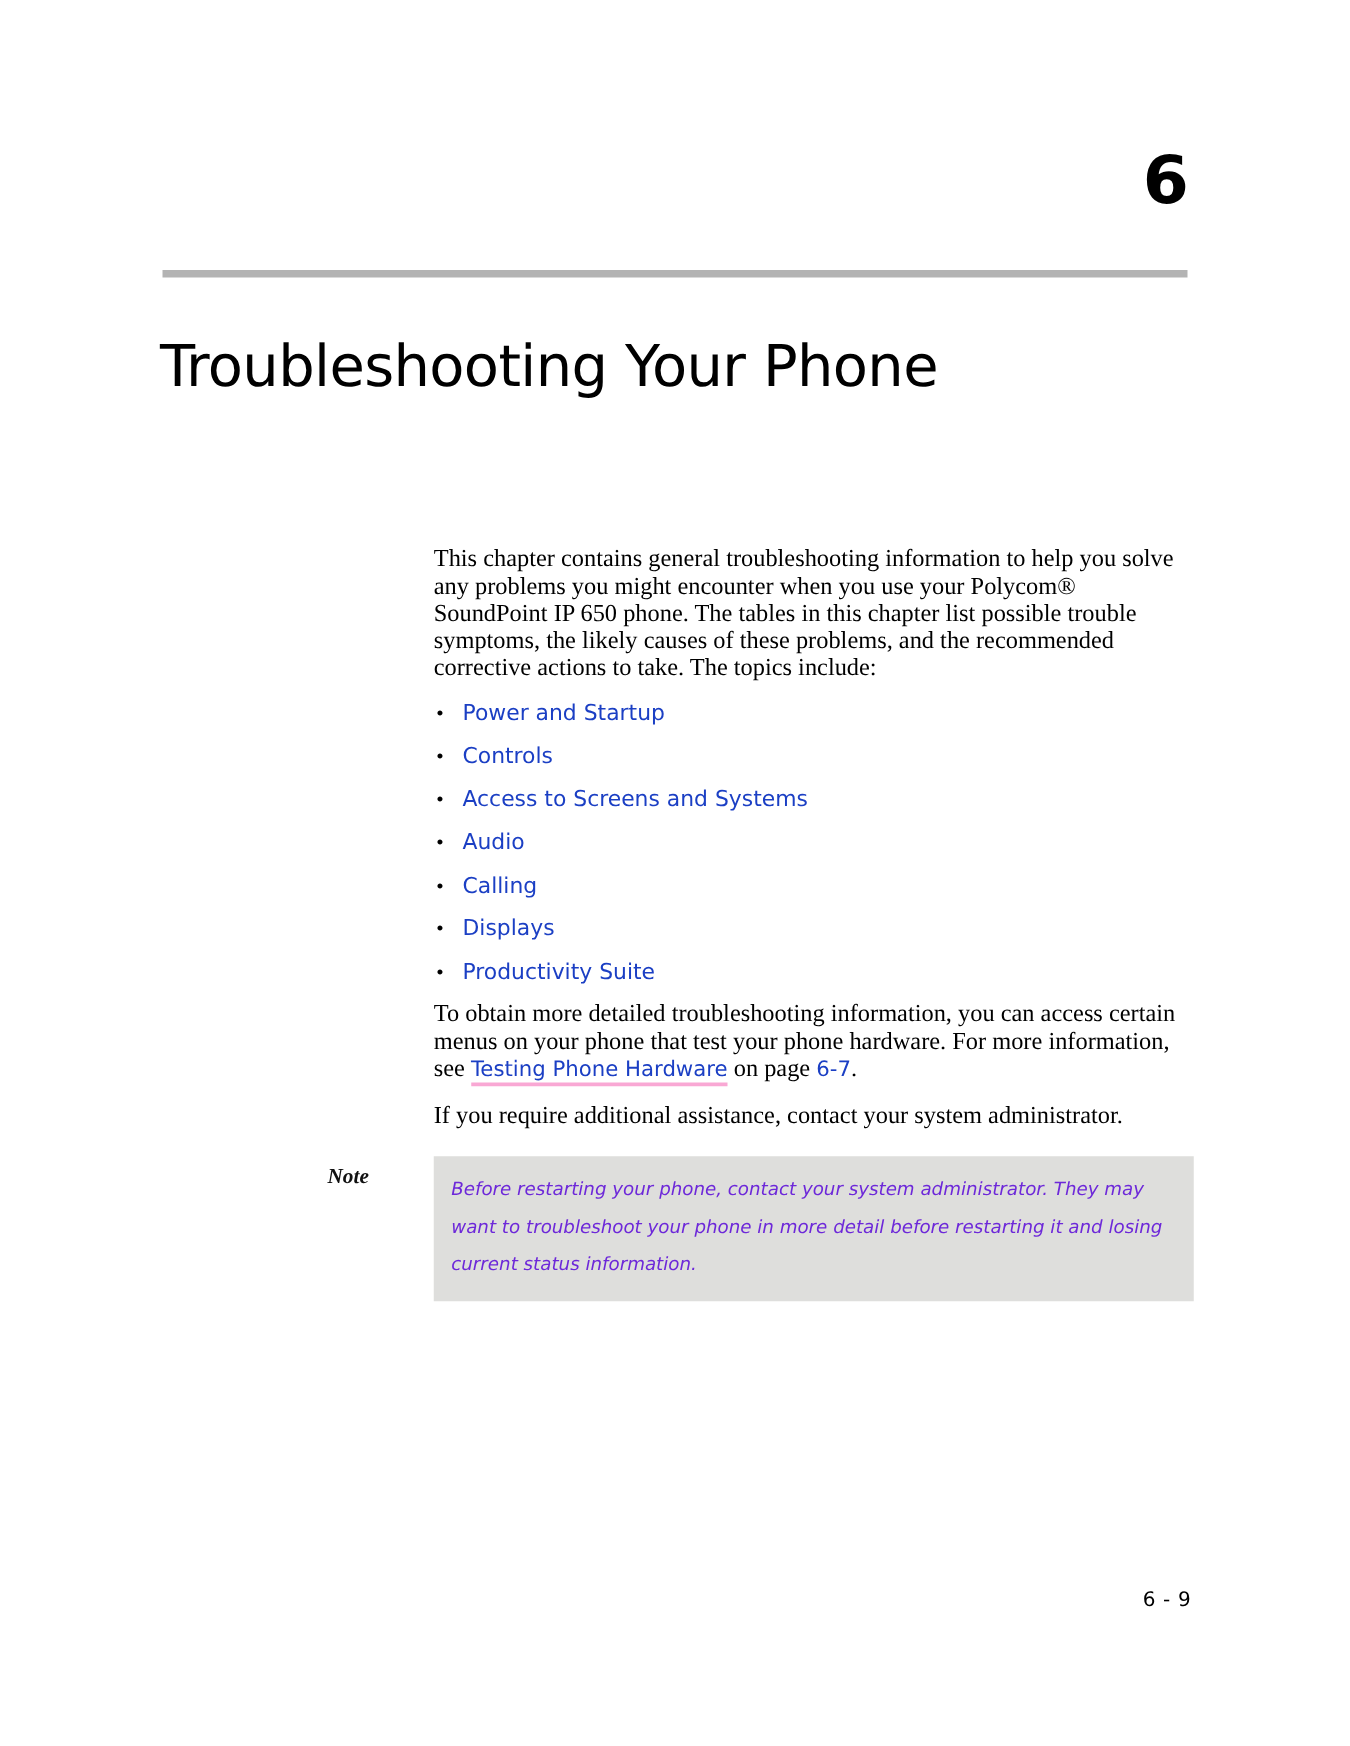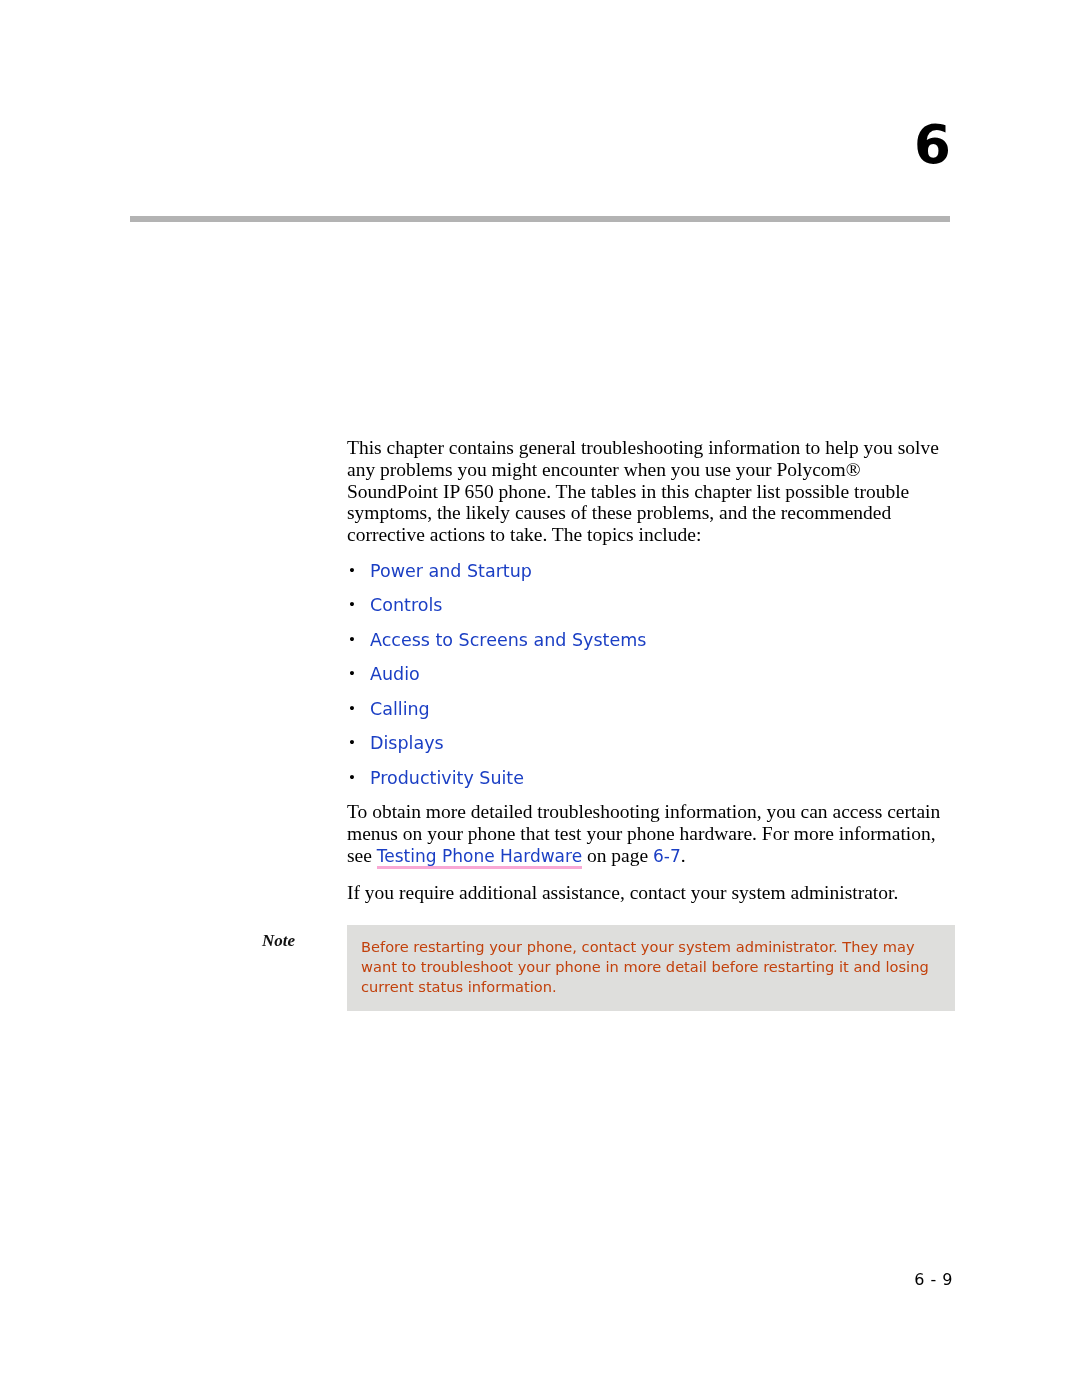--- a/index.html
+++ b/index.html
@@ -142,23 +142,24 @@
     left: 85px;
     top: 0;
     width: 608px;
     background: #dededc;
     padding: 12px 14px 14px 14px;
     box-sizing: border-box;
   }
   .note-text {
     font-family: "DejaVu Sans", sans-serif;
     font-size: 14.6px;
-    line-height: 20px;
-    color: #c2410c;
+    line-height: 30px;
+    color: #6d28d9;
     margin: 0;
+    font-style: italic;
   }
   
   .footer {
     position: absolute;
     right: 127px;
     bottom: 108px;
     font-family: "DejaVu Sans", sans-serif;
     font-size: 16px;
     color: #000;
     letter-spacing: 0.5px;
@@ -166,20 +167,21 @@
 </style>
 </head>
 <body>
 
 <div class="page">
 
   <div class="chapter-number">6</div>
 
   <div class="title-rule"></div>
 
+  <h1 class="chapter-title">Troubleshooting Your Phone</h1>
 
   <div class="body-col">
 
     <p class="para intro">This chapter contains general troubleshooting information to help you solve any problems you might encounter when you use your Polycom® SoundPoint IP 650 phone. The tables in this chapter list possible trouble symptoms, the likely causes of these problems, and the recommended corrective actions to take. The topics include:</p>
 
     <ul class="bullet-list">
       <li class="bullet-item">
         <span class="dot">•</span>
         <span class="xref">Power and Startup</span>
       </li>

